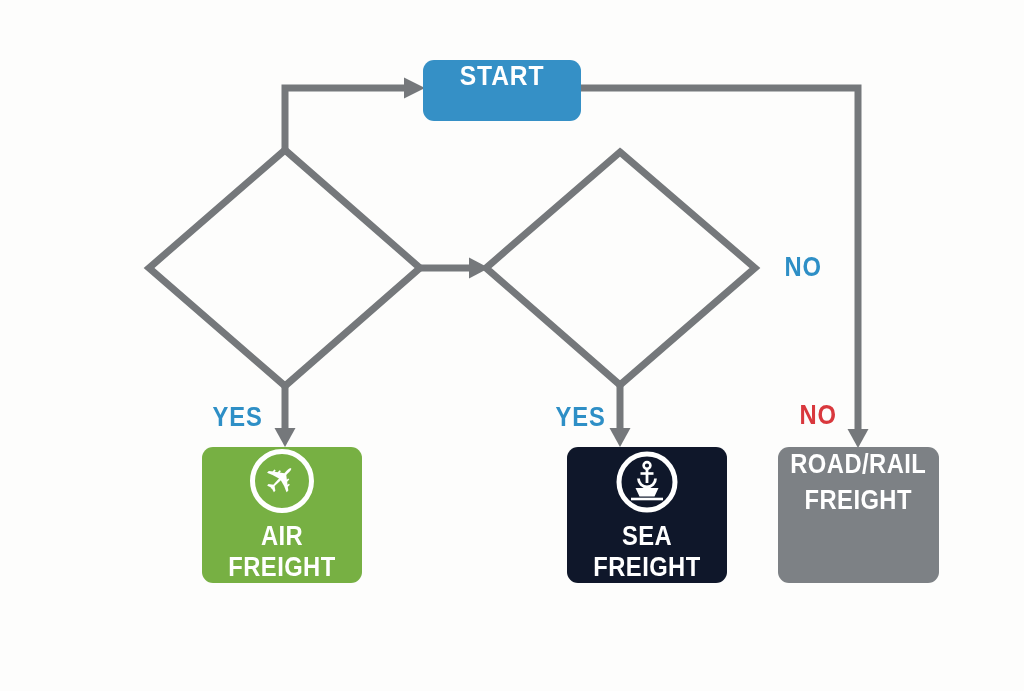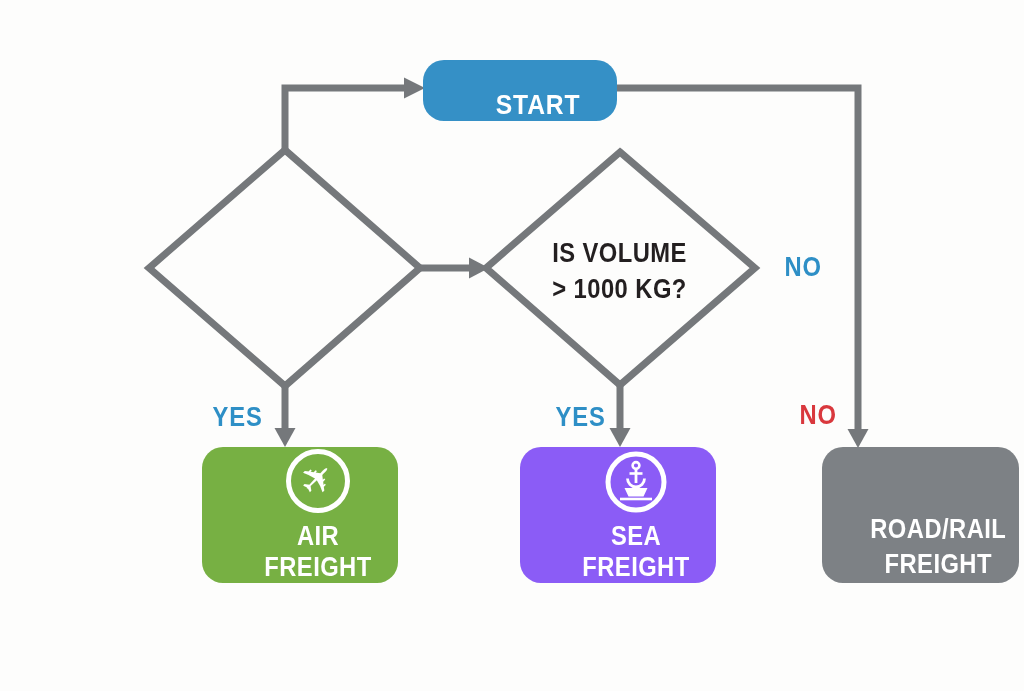--- a/index.html
+++ b/index.html
@@ -10,33 +10,32 @@
     overflow:hidden;
     font-family:"Liberation Sans", sans-serif;
   }
   .wires{position:absolute;left:0;top:0;width:1024px;height:691px;pointer-events:none;}
 
   
   .cond{display:inline-block;transform:scaleX(0.88);transform-origin:50% 50%;}
 
   .node{
     position:absolute;
-    display:flex;flex-direction:column;align-items:center;justify-content:flex-end;
+    display:flex;flex-direction:column;align-items:center;justify-content:flex-start;
     color:#ffffff;font-weight:700;text-align:center;
-    border-radius:21px;
-    padding-left:36px;
+    border-radius:11px;
   }
   .start{
     left:423px;top:60px;width:158px;height:61px;
     background:#3590c6;font-size:28px;letter-spacing:1px;
   }
   .terminal{width:160px;height:136px;top:447px;font-size:27px;letter-spacing:0.5px;}
   .air{left:202px;background:#77b043;}
-  .sea{left:520px;background:#8b5cf6;}
-  .road{left:778px;width:161px;background:#7d8185;line-height:1.32;margin-left:44px;}
+  .sea{left:567px;background:#0f172a;}
+  .road{left:778px;width:161px;background:#7d8185;line-height:1.32;}
 
   .icon-circle{
     width:54px;height:54px;border:5px solid #ffffff;border-radius:50%;
     display:flex;align-items:center;justify-content:center;
     margin:2px auto 8px auto;
   }
   .plane{
     font-size:40px;line-height:1;color:#ffffff;
     transform:rotate(-45deg) translate(1px,-2px);
     font-family:"DejaVu Sans", sans-serif;
@@ -88,26 +87,20 @@
       <polygon points="285,150 420,268 285,386 149,268"></polygon>
       <polygon points="620,152 755,268 620,385 486,268"></polygon>
     </g>
   </svg>
 
   <div class="node start">
     <span class="cond">START</span>
   </div>
 
 
-  <div class="diamond-text d2">
-    <span class="cond">
-      <span>IS VOLUME</span><br>
-      <span>&gt; 1000 KG?</span>
-    </span>
-  </div>
 
   <div class="edge-label lbl-blue yes1"><span class="cond">YES</span></div>
   <div class="edge-label lbl-blue yes2"><span class="cond">YES</span></div>
   <div class="edge-label lbl-blue no-upper"><span class="cond">NO</span></div>
   <div class="edge-label lbl-red no-lower"><span class="cond">NO</span></div>
 
   <div class="node terminal air">
     <span class="icon-circle">
       <span class="plane">✈</span>
     </span>

